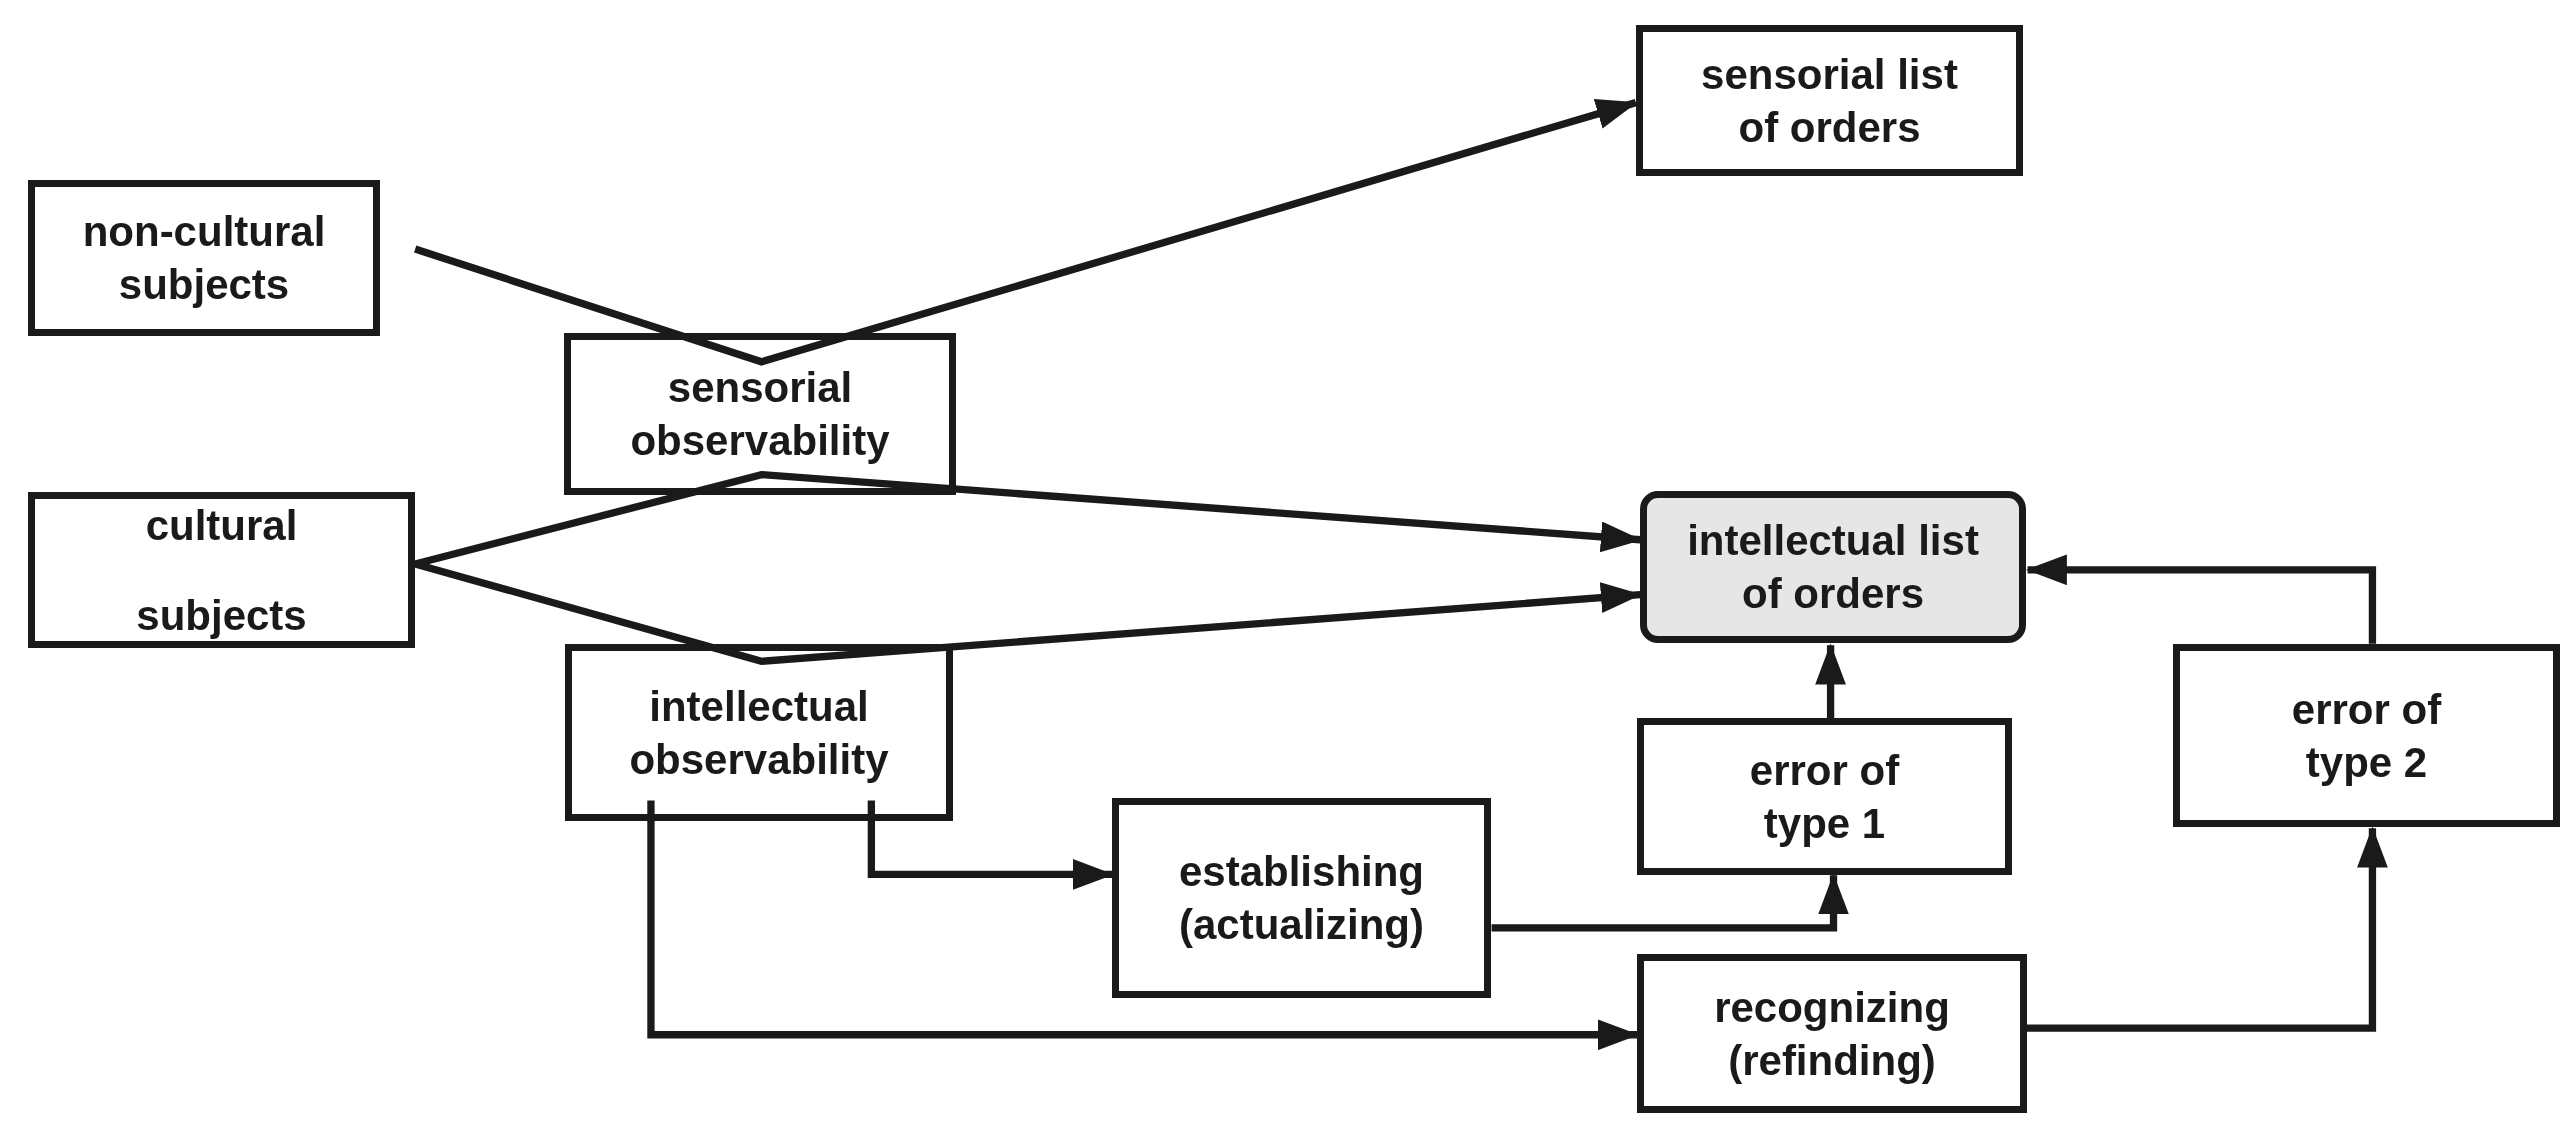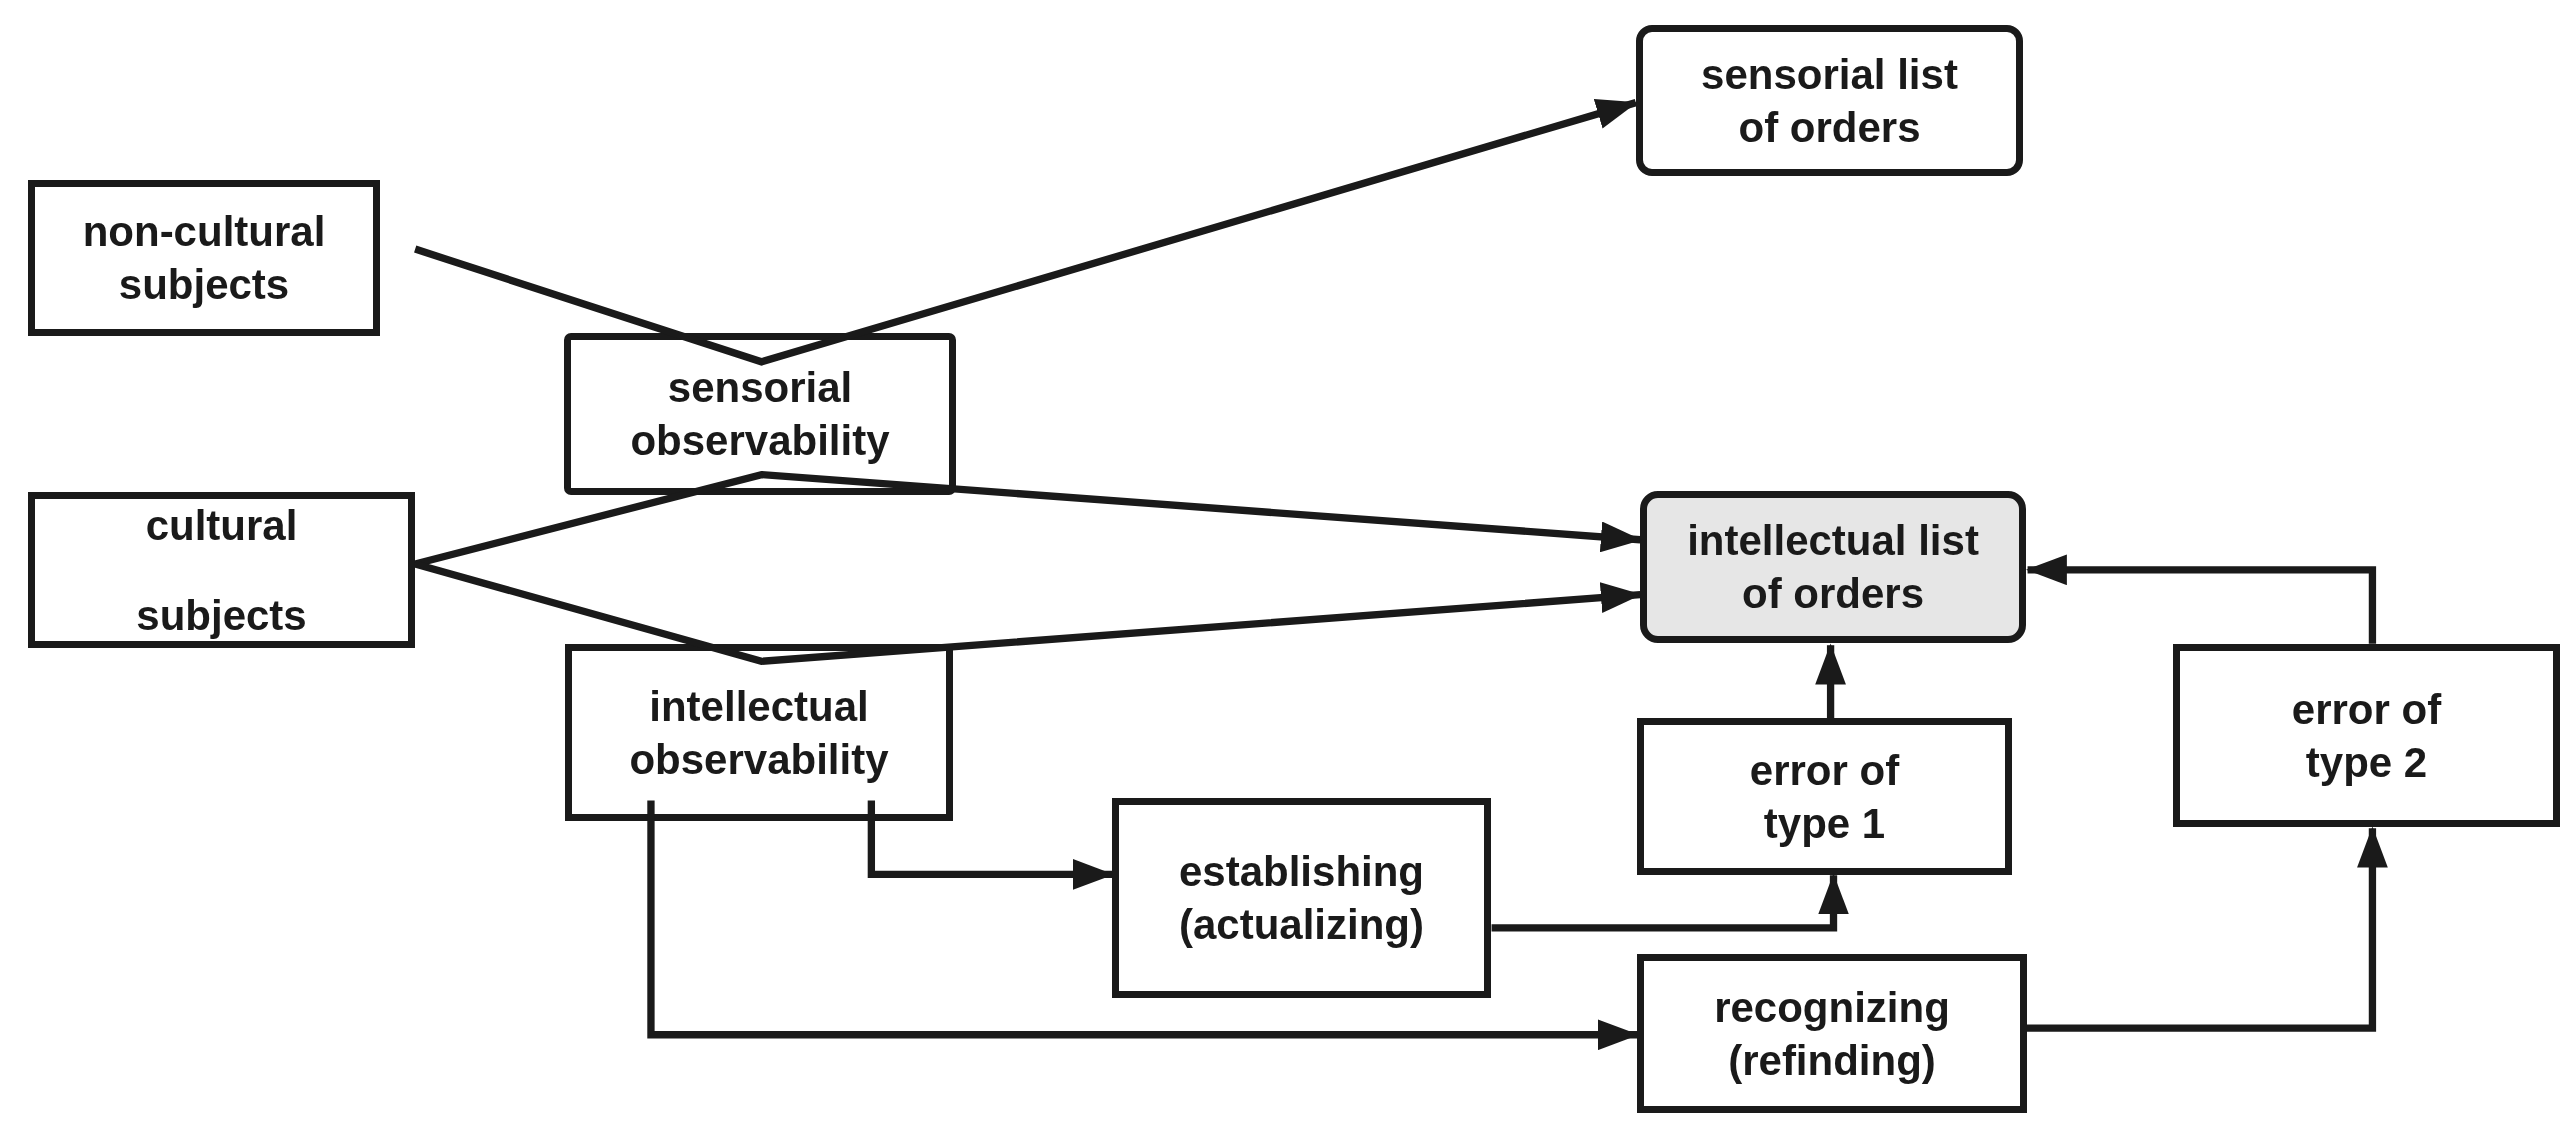--- a/index.html
+++ b/index.html
@@ -45,23 +45,23 @@
   svg.wires polyline {
     fill: none;
     stroke: var(--line);
     stroke-width: 10;
   }
   svg.wires .arrowhead { fill: var(--line); }
 
   
   #b-noncult  { left: 28px;   top: 180px;  width: 352px; height: 156px; }
   #b-cult     { left: 28px;   top: 492px;  width: 387px; height: 156px; gap: 37px; }
-  #b-sensobs  { left: 564px;  top: 333px;  width: 392px; height: 162px; border-radius: 7px; }
+  #b-sensobs  { left: 564px;  top: 333px;  width: 392px; height: 162px; }
   #b-intobs   { left: 565px;  top: 644px;  width: 388px; height: 177px; }
-  #b-senslist { left: 1636px; top: 25px;   width: 387px; height: 151px; border-radius: 16px; }
+  #b-senslist { left: 1636px; top: 25px;   width: 387px; height: 151px; }
   #b-intlist  { left: 1640px; top: 491px;  width: 386px; height: 152px; border-radius: 18px; }
   #b-err1     { left: 1637px; top: 718px;  width: 375px; height: 157px; }
   #b-err2     { left: 2173px; top: 644px;  width: 387px; height: 183px; }
   #b-estab    { left: 1112px; top: 798px; width: 379px; height: 200px; text-align: right; }
   #b-recog    { left: 1637px; top: 954px; width: 390px; height: 159px; }
 </style>
 </head>
 <body>
 
 <div class="canvas">

